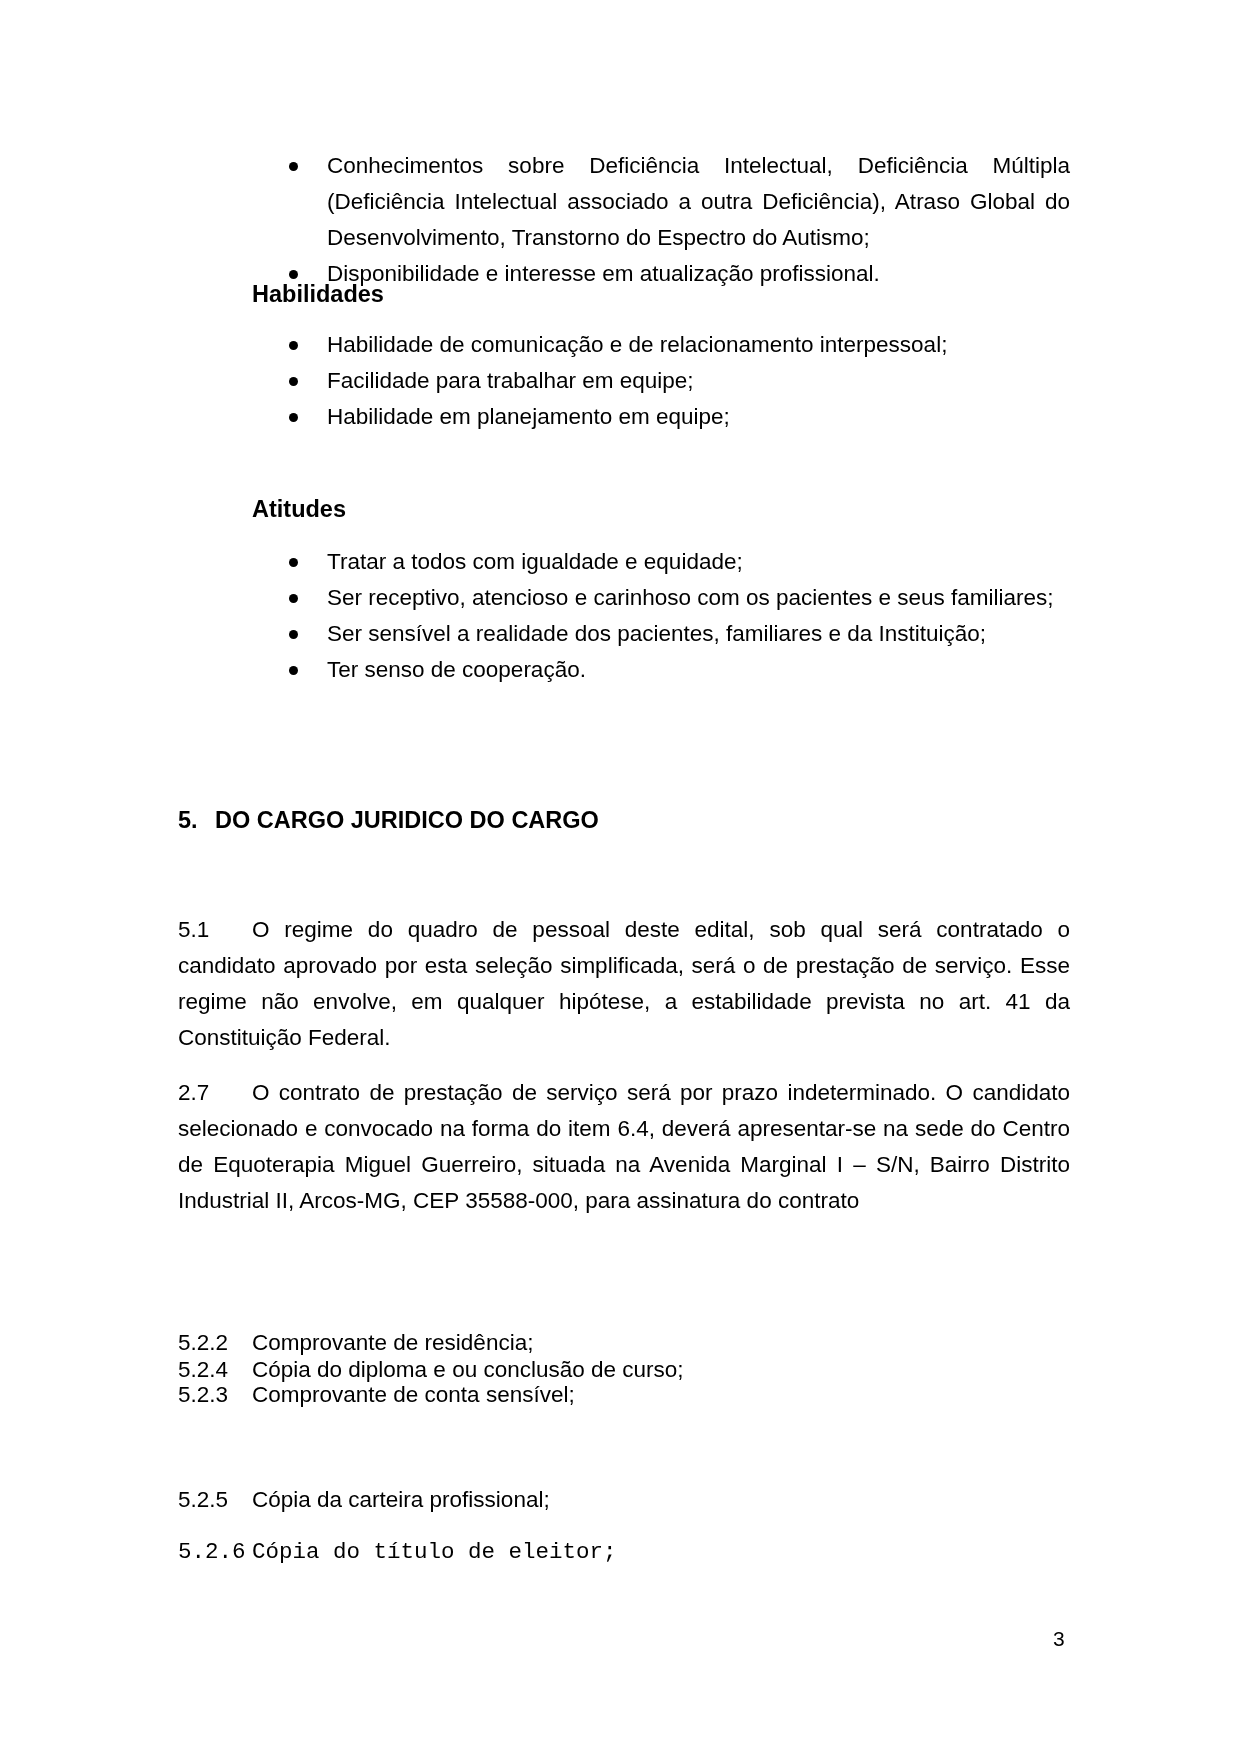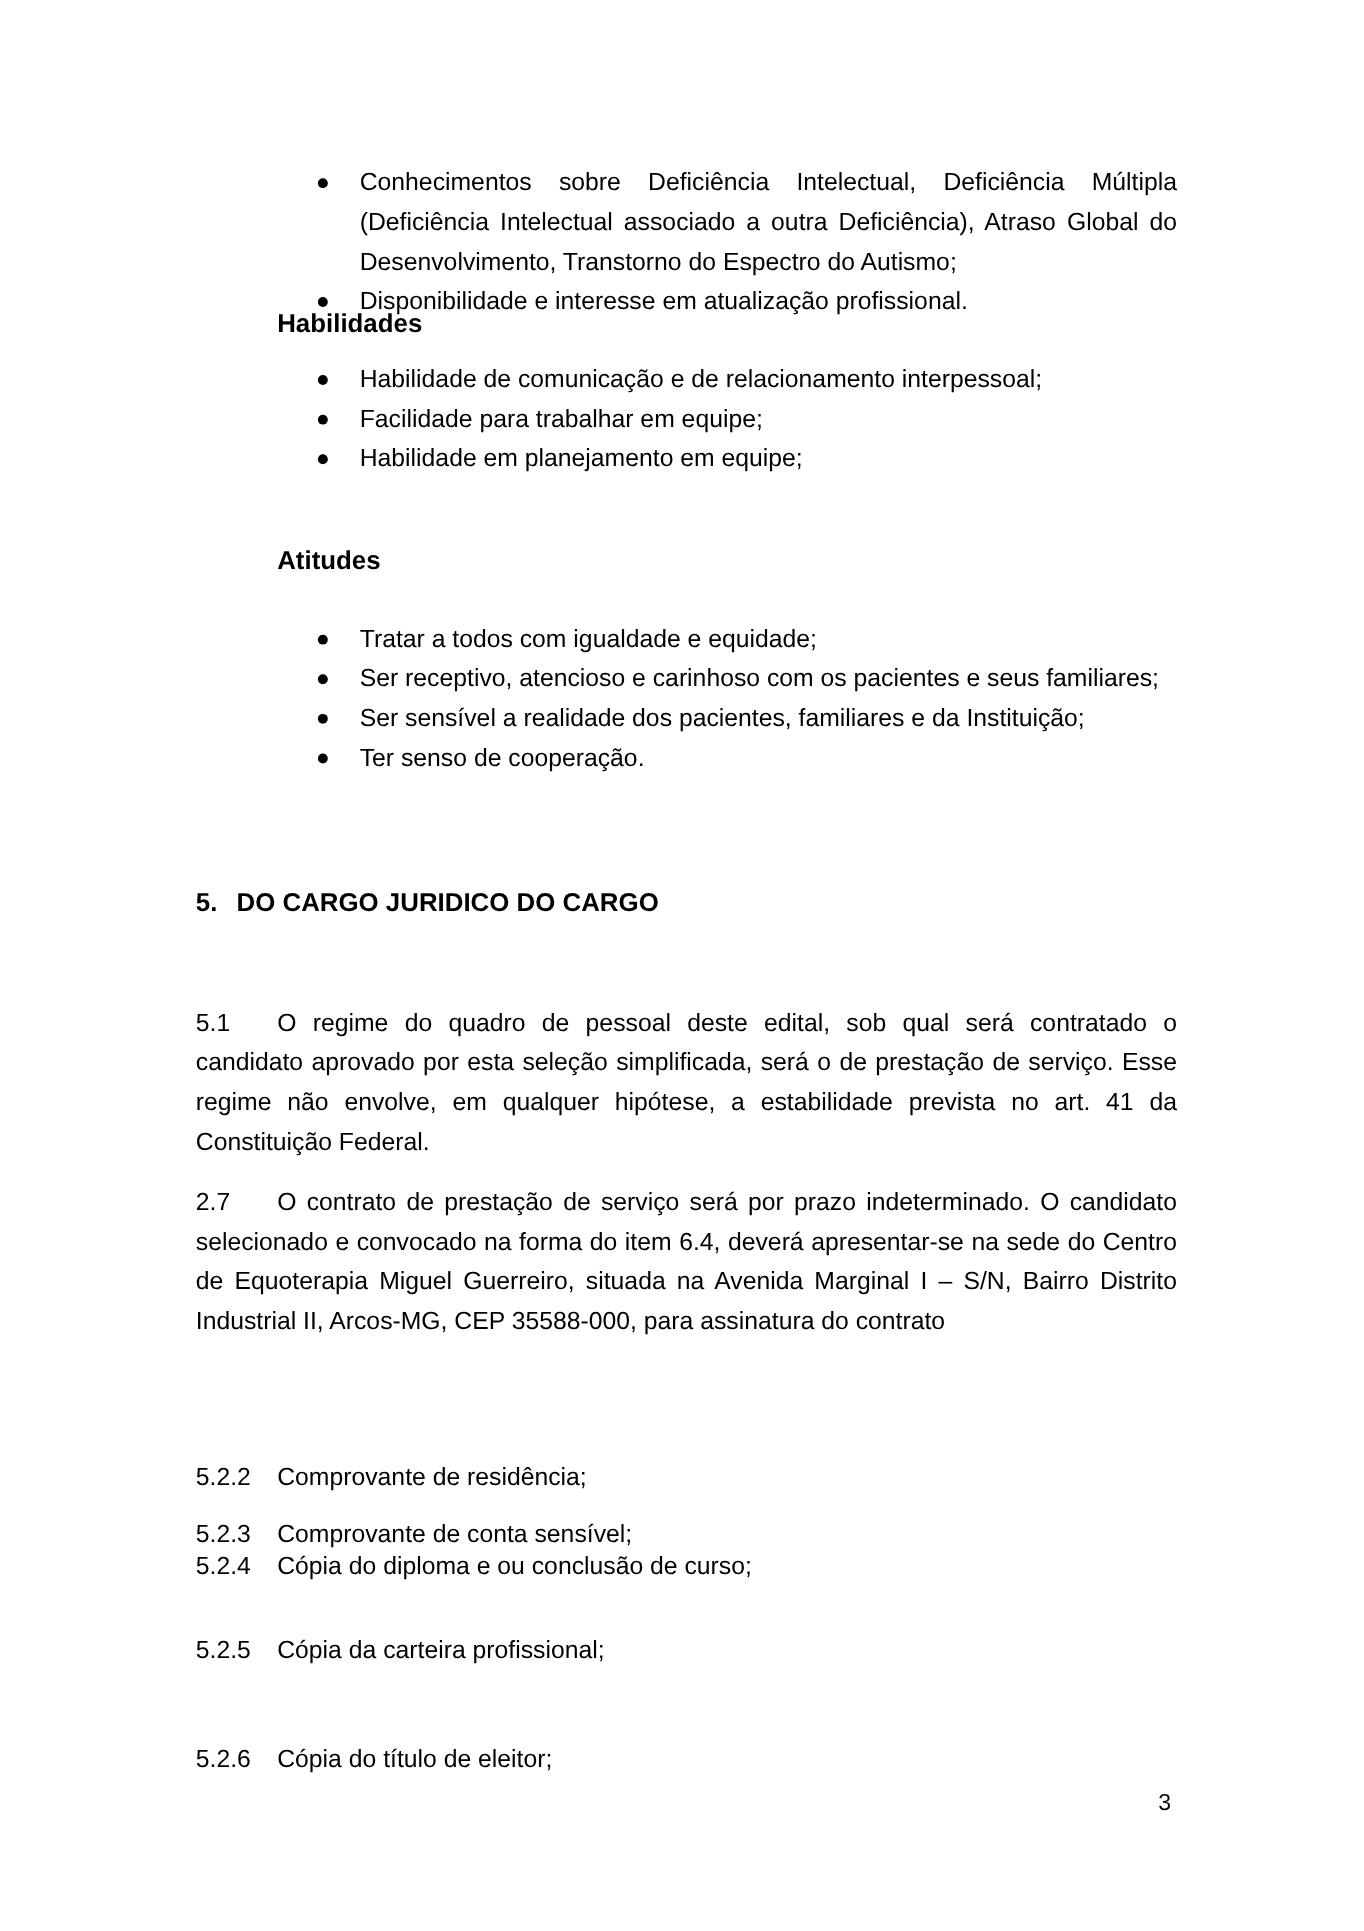--- a/index.html
+++ b/index.html
@@ -49,21 +49,21 @@
       <span class="bullet-dot"></span>
       <span>Facilidade para trabalhar em equipe;</span>
     </li>
     <li class="bullet-item">
       <span class="bullet-dot"></span>
       <span>Habilidade em planejamento em equipe;</span>
     </li>
   </ul>
 
   <div class="subhead" style="top:491px;">Atitudes</div>
-  <ul class="bullet-list" style="top:563px;">
+  <ul class="bullet-list" style="top:544px;">
     <li class="bullet-item">
       <span class="bullet-dot"></span>
       <span>Tratar a todos com igualdade e equidade;</span>
     </li>
     <li class="bullet-item">
       <span class="bullet-dot"></span>
       <span>Ser receptivo, atencioso e carinhoso com os pacientes e seus familiares;</span>
     </li>
     <li class="bullet-item">
       <span class="bullet-dot"></span>
@@ -86,24 +86,24 @@
   <div class="para" style="top:1075px;">
     <span class="num">2.7</span><span>O contrato de prestação de serviço será por prazo indeterminado. O candidato selecionado e convocado na forma do item 6.4, deverá apresentar-se na sede do Centro de Equoterapia Miguel Guerreiro, situada na Avenida Marginal I – S/N, Bairro Distrito Industrial II, Arcos-MG, CEP 35588-000, para assinatura do contrato</span>
   </div>
 
   <div class="sub-item" style="top:1325px;">
     <span class="num">5.2.2</span><span>Comprovante de residência;</span>
   </div>
   <div class="sub-item" style="top:1377px;">
     <span class="num">5.2.3</span><span>Comprovante de conta sensível;</span>
   </div>
-  <div class="sub-item" style="top:1406px;">
+  <div class="sub-item" style="top:1352px;">
     <span class="num">5.2.4</span><span>Cópia do diploma e ou conclusão de curso;</span>
   </div>
   <div class="sub-item" style="top:1482px;">
     <span class="num">5.2.5</span><span>Cópia da carteira profissional;</span>
   </div>
-  <div class="sub-item" style="top:1581px;">
+  <div class="sub-item" style="top:1534px;font-family:Liberation Mono, monospace;">
     <span class="num">5.2.6</span><span>Cópia do título de eleitor;</span>
   </div>
 
   <div class="page-number">3</div>
 </div>
 
 </body></html>

